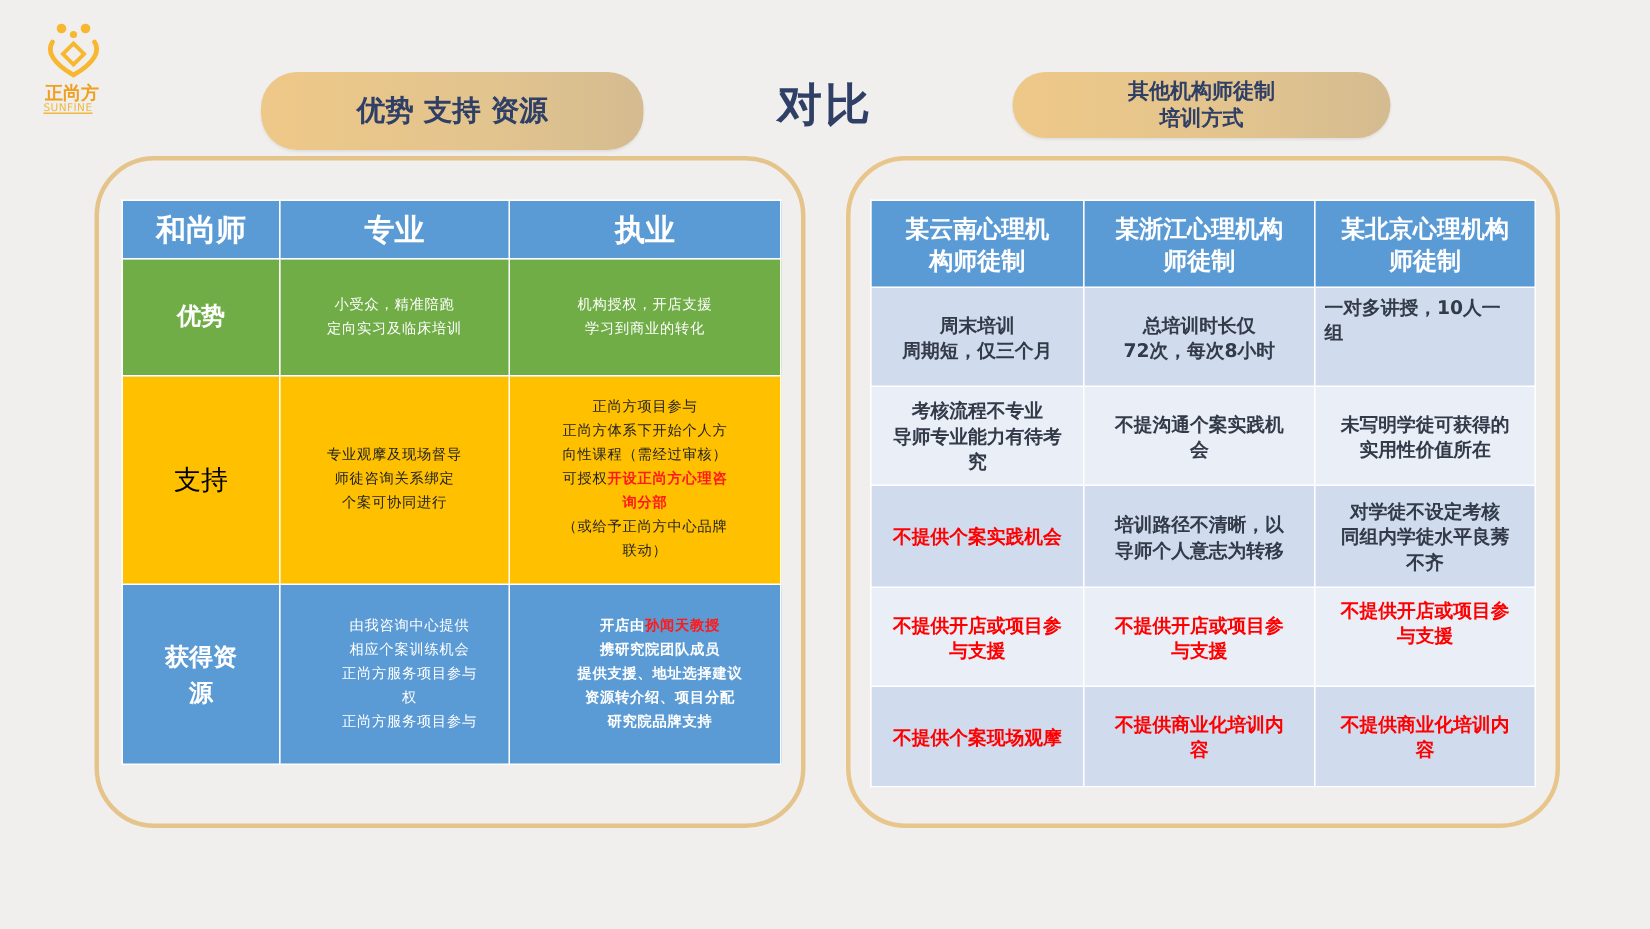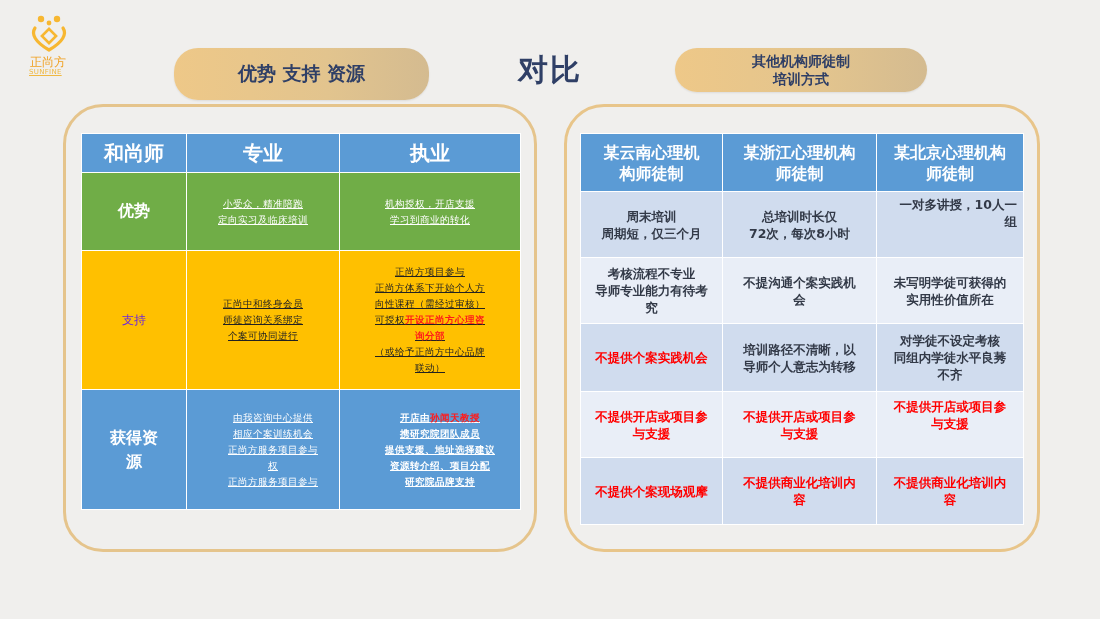--- a/index.html
+++ b/index.html
@@ -4,21 +4,21 @@
 <style>
   * { box-sizing: border-box; margin: 0; padding: 0; }
   html, body { width: 1100px; height: 619px; overflow: hidden; }
   body {
     background: #f0efed;
     font-family: "DejaVu Sans", "Liberation Sans", sans-serif;
     position: relative;
   }
   .logo { position: absolute; left: 24px; top: 14px; width: 50px; height: 62px; }
   .logo svg { display: block; margin: 0 auto; }
-  .logo-cn { position: absolute; left: 6px; top: 40px; font-size: 12px; font-weight: normal; color: #f0a020; letter-spacing: 0px; white-space: nowrap; }
+  .logo-cn { position: absolute; left: 6px; top: 40px; font-size: 12px; font-weight: bold; color: #f0a020; letter-spacing: 0px; white-space: nowrap; }
   .logo-en { position: absolute; left: 5px; top: 54px; font-size: 7px; color: #f0b840; white-space: nowrap; letter-spacing: 0.3px; text-decoration: underline; }
 
   .pill {
     position: absolute;
     border-radius: 24px;
     background: linear-gradient(90deg, #eec888 0%, #e2c48e 60%, #d4bb90 100%);
     color: #2f3f66;
     font-weight: bold;
     text-align: center;
     display: flex; align-items: center; justify-content: center; flex-direction: column;
@@ -38,35 +38,35 @@
 
   table { border-collapse: collapse; position: absolute; table-layout: fixed; }
   td { border: 1.5px solid #ffffff; text-align: center; vertical-align: middle; }
 
   #left-table { left: 81px; top: 133px; width: 439px; }
   #left-table .hdr td { background: #5b9bd5; color: #fff; font-size: 20px; font-weight: bold; height: 39px; }
   #left-table .row-adv td { background: #70ad47; color: #fff; height: 78px; }
   #left-table .row-sup td { background: #ffc000; color: #222; height: 139px; }
   #left-table .row-res td { background: #5b9bd5; color: #fff; height: 120px; padding-left: 20px; }
   #left-table td.lbl { font-size: 16px; font-weight: bold; }
-  #left-table .row-sup td.lbl { font-weight: normal; color: #6d28d9; font-size: 12px; }
-  #left-table td.cell { font-size: 9.5px; line-height: 16px; letter-spacing: 0.5px; text-decoration: underline; }
+  #left-table .row-sup td.lbl { font-weight: normal; color: #000000; font-size: 18px; }
+  #left-table td.cell { font-size: 9.5px; line-height: 16px; letter-spacing: 0.5px; }
   #left-table .row-res td.lbl { font-size: 16px; line-height: 24px; padding: 0 6px; }
 
   #right-table { left: 580px; top: 133px; width: 443px; }
   #right-table .hdr td { background: #5b9bd5; color: #fff; font-size: 16px; font-weight: bold; height: 58px; line-height: 21px; padding: 0 4px; }
   #right-table td.c { font-size: 12.5px; font-weight: bold; color: #333a48; line-height: 17px; padding: 2px 6px; }
   #right-table tr.odd td { background: #d0dcee; }
   #right-table tr.even td { background: #e9eef7; }
   #right-table tr.r1 td { height: 66px; }
   #right-table tr.r2 td { height: 66px; }
   #right-table tr.r3 td { height: 68px; }
   #right-table tr.r4 td { height: 66px; }
   #right-table tr.r5 td { height: 67px; }
-  #right-table td.top { vertical-align: top; text-align: right; padding-top: 4px; }
+  #right-table td.top { vertical-align: top; text-align: left; padding-top: 4px; }
   .red { color: #ff0000 !important; }
   .red-inline { color: #ff1a1a; font-weight: bold; }
 </style>
 </head>
 <body>
 
 <div class="logo">
   <svg width="40" height="38" viewBox="0 0 40 38">
     <circle cx="12" cy="5" r="3.2" fill="#f7b731"></circle>
     <circle cx="20" cy="9" r="2.4" fill="#f7b731"></circle>
@@ -109,21 +109,21 @@
       <div>定向实习及临床培训</div>
     </td>
     <td class="cell">
       <div>机构授权，开店支援</div>
       <div>学习到商业的转化</div>
     </td>
   </tr>
   <tr class="row-sup">
     <td class="lbl">支持</td>
     <td class="cell">
-      <div>正尚中和终身会员</div>
+      <div>专业观摩及现场督导</div>
       <div>师徒咨询关系绑定</div>
       <div>个案可协同进行</div>
     </td>
     <td class="cell">
       <div>正尚方项目参与</div>
       <div>正尚方体系下开始个人方</div>
       <div>向性课程（需经过审核）</div>
       <div><span>可授权</span><span class="red-inline">开设正尚方心理咨</span></div>
       <div class="red-inline">询分部</div>
       <div>（或给予正尚方中心品牌</div>

